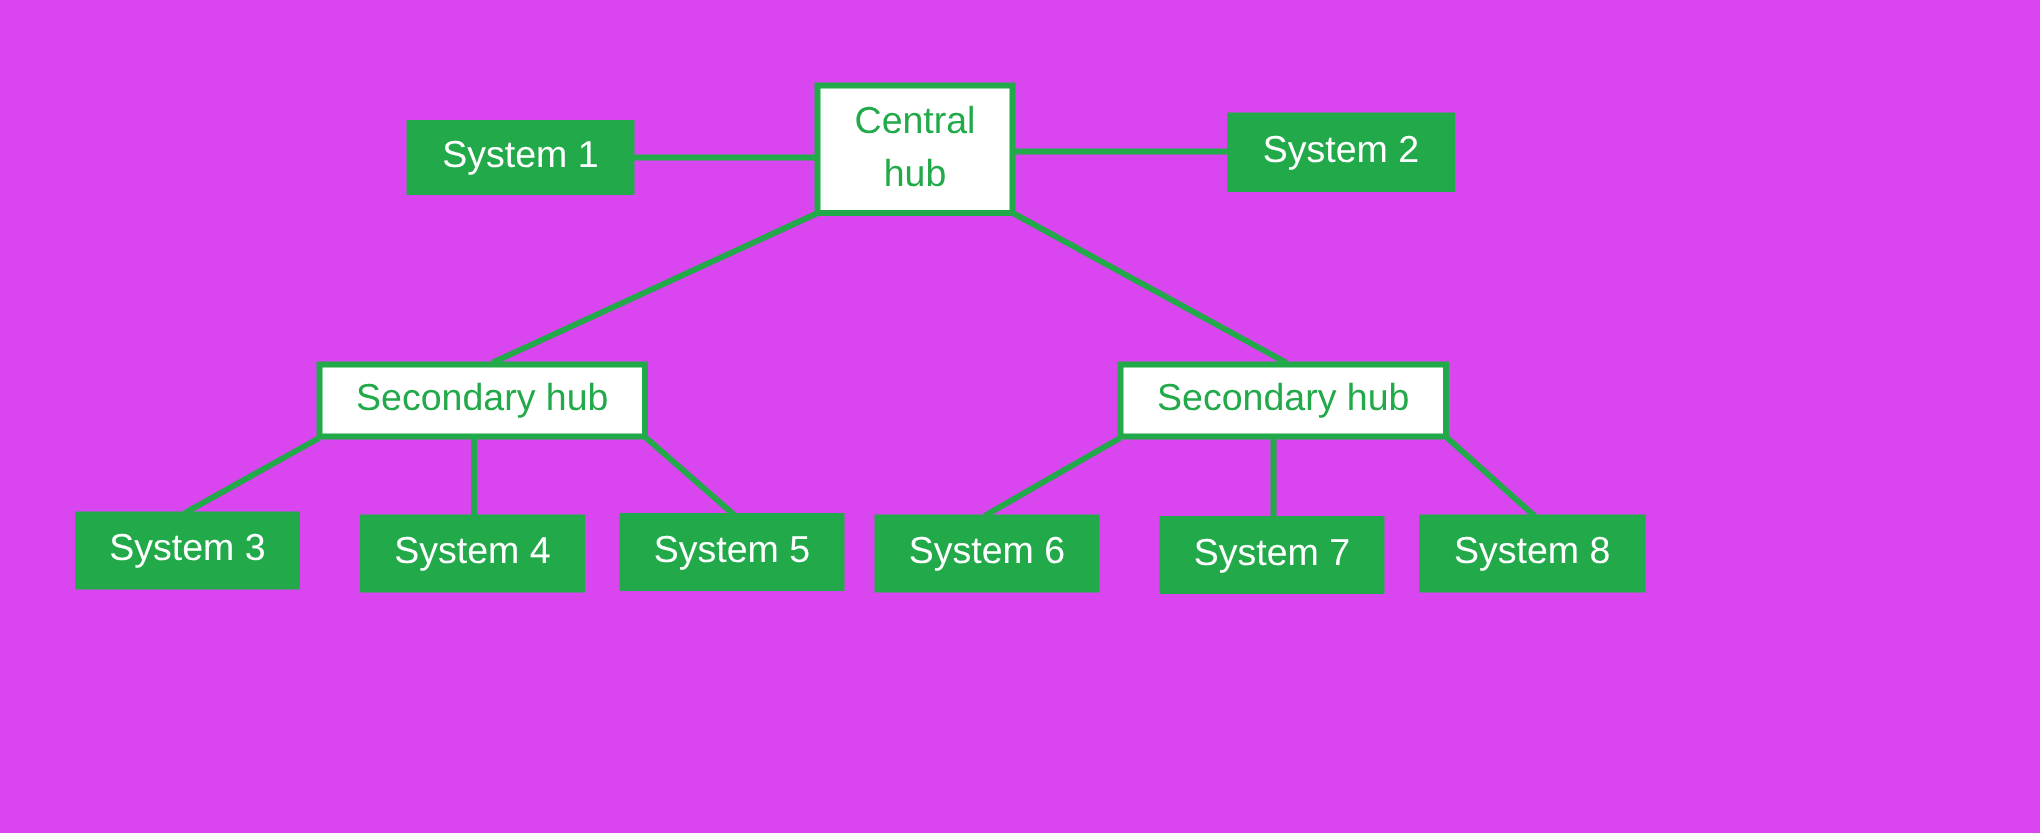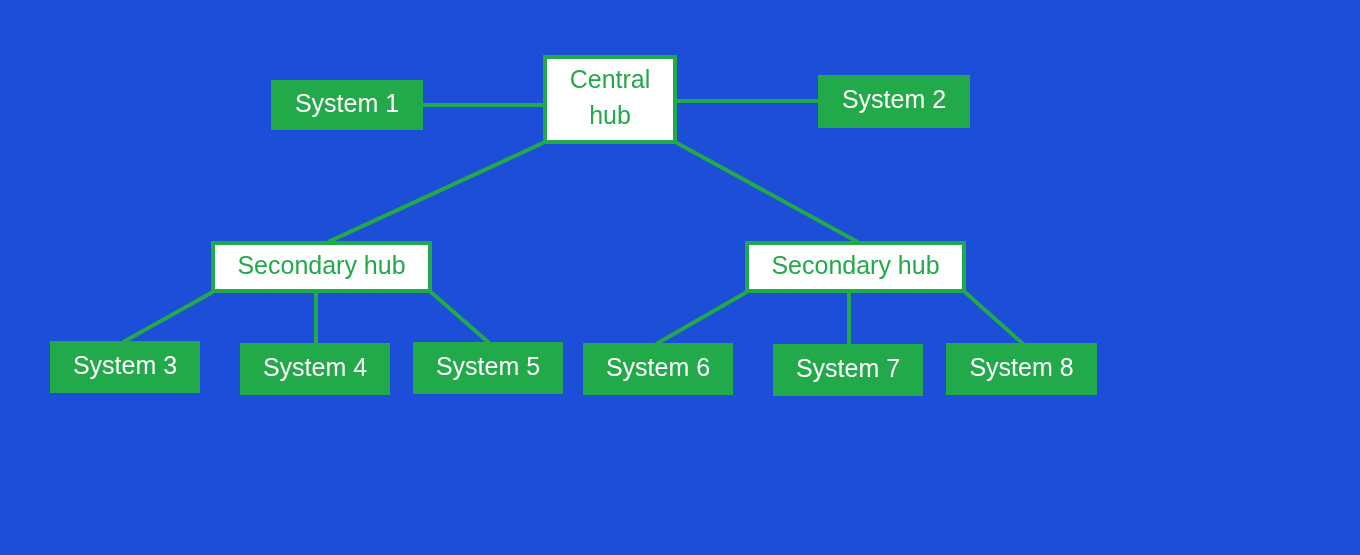--- a/index.html
+++ b/index.html
@@ -10,21 +10,21 @@
   body {
     width: 1360px;
     height: 555px;
     overflow: hidden;
     font-family: "Liberation Sans", sans-serif;
   }
   #diagram-root {
     position: relative;
     width: 1360px;
     height: 555px;
-    background: #1d4ed8;
+    background: #d946ef;
   }
   #network-svg {
     position: absolute;
     left: 0;
     top: 0;
     width: 1360px;
     height: 555px;
     display: block;
   }
   .node-label {

